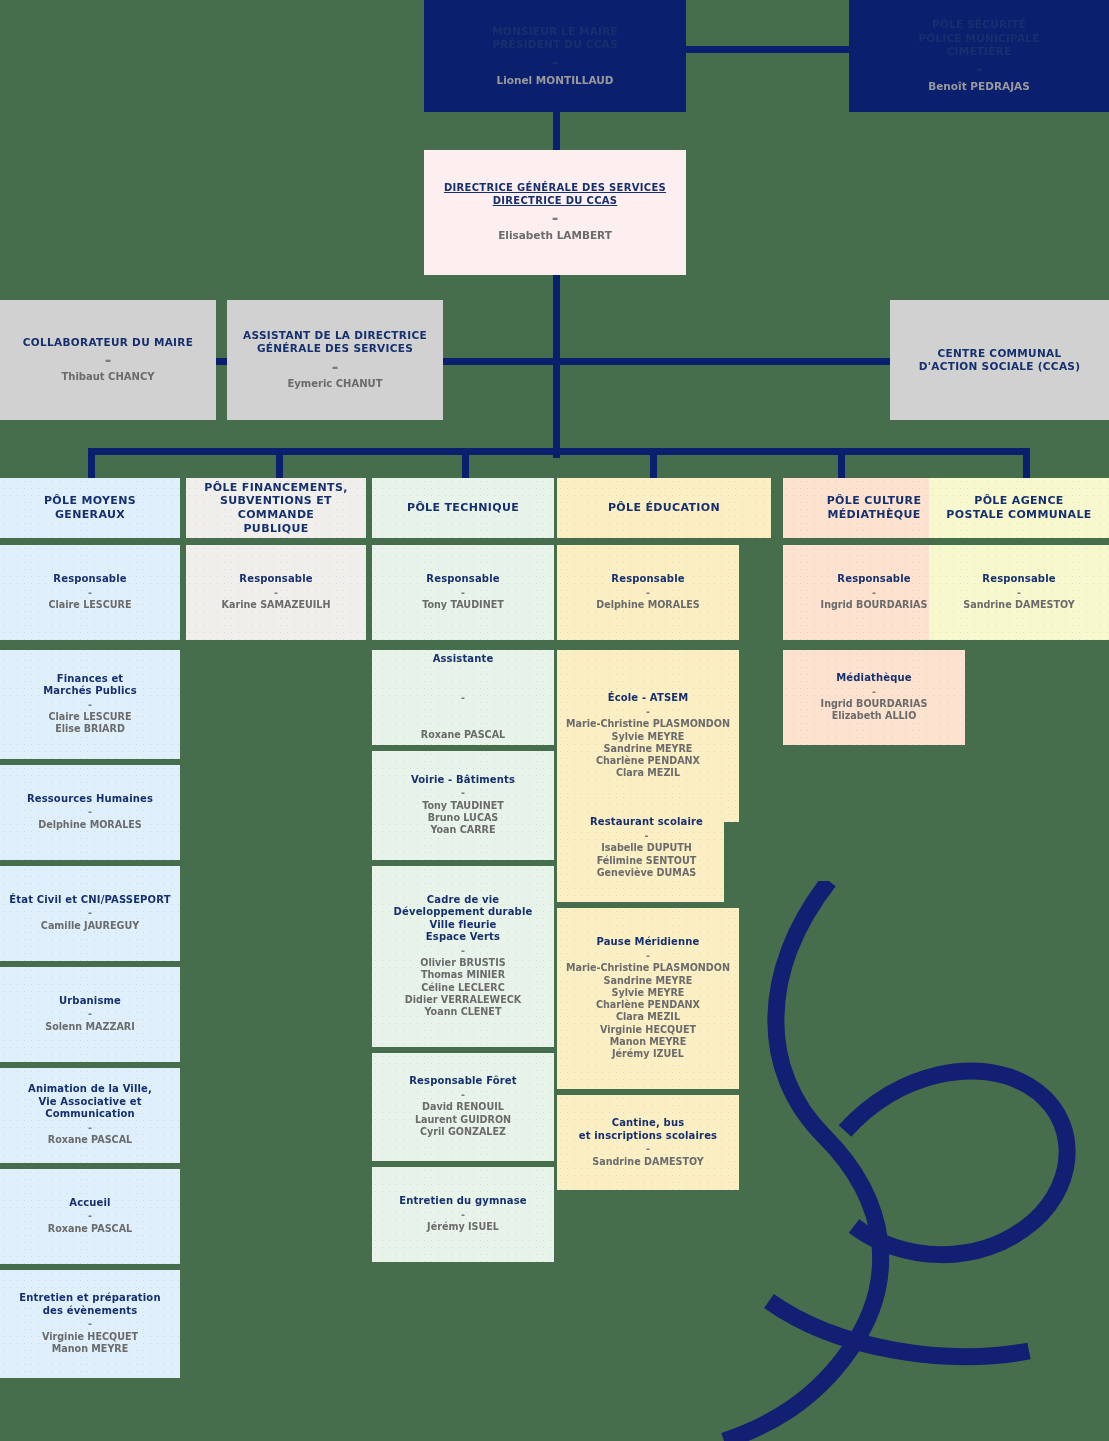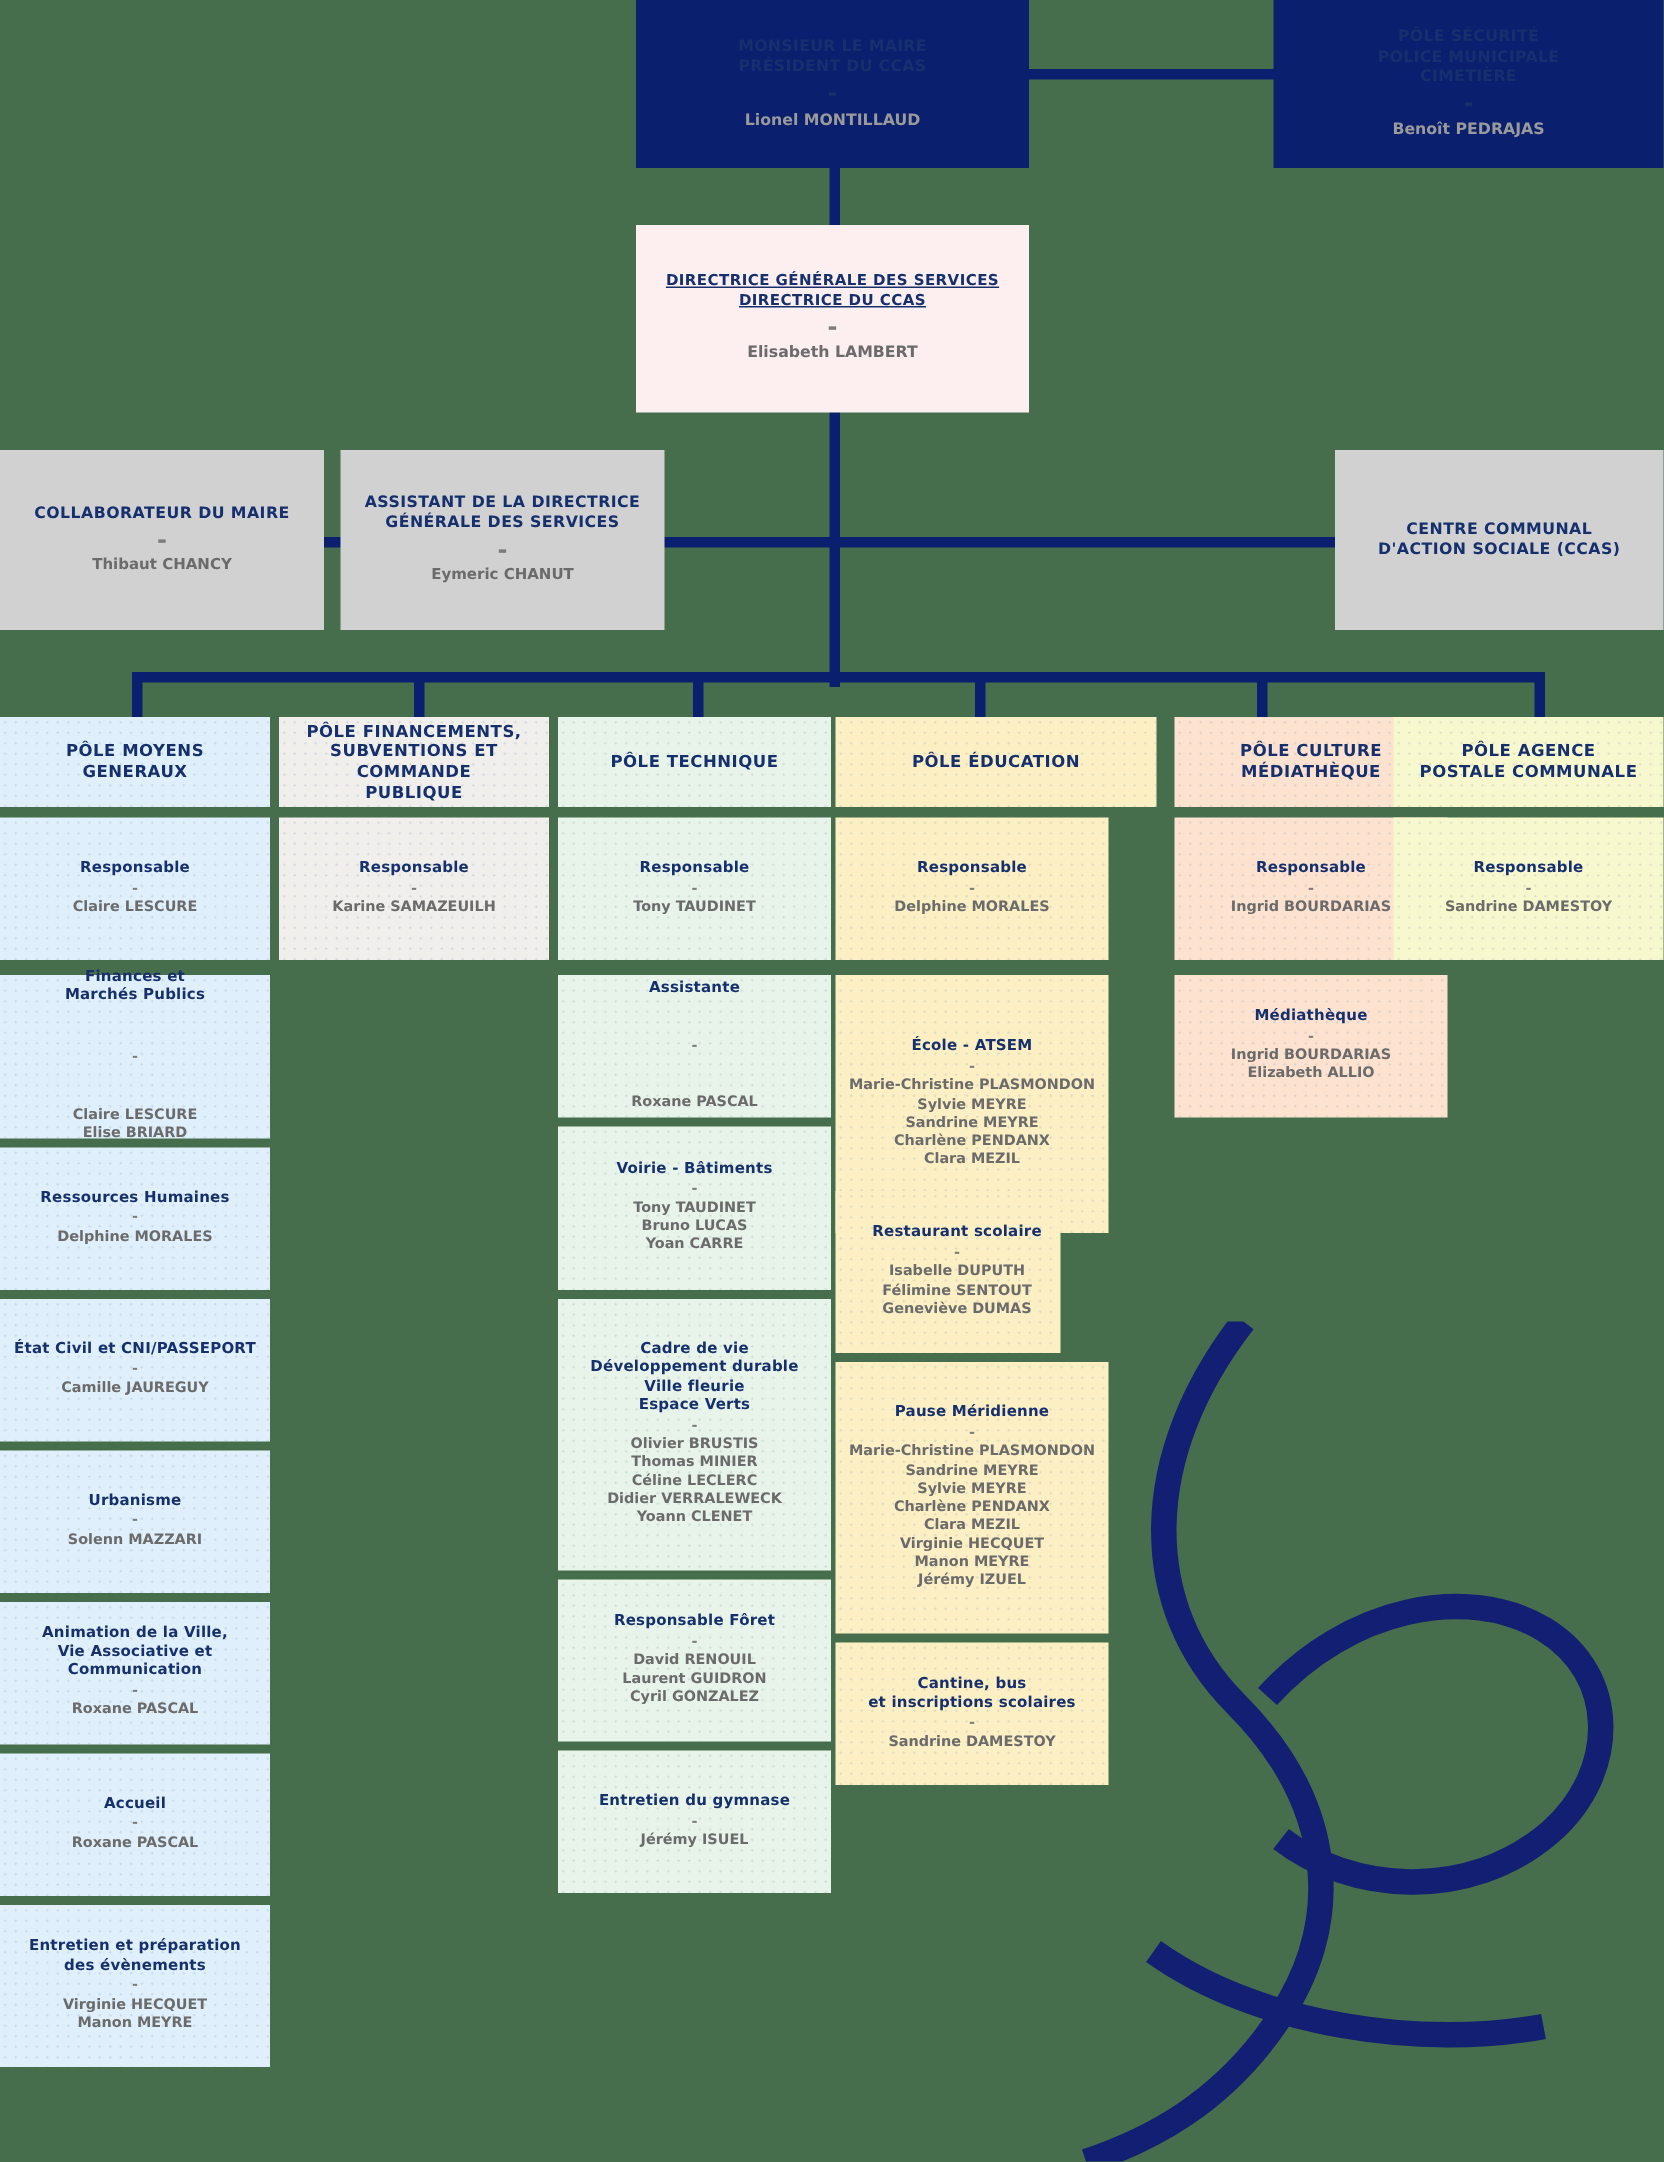--- a/index.html
+++ b/index.html
@@ -117,21 +117,21 @@
 
   <div id="poles-root">
       <div class="card c-blue dot pole-head" style="left: 0px; top: 478px; width: 180px; height: 60px;">
         <div class="title">PÔLE MOYENS<br>GENERAUX</div>
       </div>
       <div class="card c-blue dot cell" style="left: 0px; top: 545px; width: 180px; height: 95px;">
         <div class="title">Responsable</div>
         <div class="sep">-</div>
         <div class="people">Claire LESCURE</div>
       </div>
-      <div class="card c-blue dot cell" style="left: 0px; top: 650px; width: 180px; height: 108.5px; gap: 27px;">
+      <div class="card c-blue dot cell" style="left: 0px; top: 650px; width: 180px; height: 108.5px;">
         <div class="title">Finances et<br>Marchés Publics</div>
         <div class="sep">-</div>
         <div class="people">Claire LESCURE<br>Elise BRIARD</div>
       </div>
       <div class="card c-blue dot cell" style="left: 0px; top: 764.5px; width: 180px; height: 95px;">
         <div class="title">Ressources Humaines</div>
         <div class="sep">-</div>
         <div class="people">Delphine MORALES</div>
       </div>
       <div class="card c-blue dot cell" style="left: 0px; top: 865.5px; width: 180px; height: 95px;">
@@ -206,21 +206,21 @@
       <div class="card c-yellow dot cell" style="left: 557px; top: 545px; width: 182px; height: 95px;">
         <div class="title">Responsable</div>
         <div class="sep">-</div>
         <div class="people">Delphine MORALES</div>
       </div>
       <div class="card c-yellow dot cell" style="left: 557px; top: 650px; width: 182px; height: 172px;">
         <div class="title">École - ATSEM</div>
         <div class="sep">-</div>
         <div class="people">Marie-Christine PLASMONDON<br>Sylvie MEYRE<br>Sandrine MEYRE<br>Charlène PENDANX<br>Clara MEZIL</div>
       </div>
-      <div class="card c-yellow dot cell" style="left: 557px; top: 793.5px; width: 150px; height: 108.5px; padding-left: 20px;">
+      <div class="card c-yellow dot cell" style="left: 557px; top: 793.5px; width: 167px; height: 108.5px; padding-left: 20px;">
         <div class="title">Restaurant scolaire</div>
         <div class="sep">-</div>
         <div class="people">Isabelle DUPUTH<br>Félimine SENTOUT<br>Geneviève DUMAS</div>
       </div>
       <div class="card c-yellow dot cell" style="left: 557px; top: 908px; width: 182px; height: 181px;">
         <div class="title">Pause Méridienne</div>
         <div class="sep">-</div>
         <div class="people">Marie-Christine PLASMONDON<br>Sandrine MEYRE<br>Sylvie MEYRE<br>Charlène PENDANX<br>Clara MEZIL<br>Virginie HECQUET<br>Manon MEYRE<br>Jérémy IZUEL</div>
       </div>
       <div class="card c-yellow dot cell" style="left: 557px; top: 1095px; width: 182px; height: 95px;">

